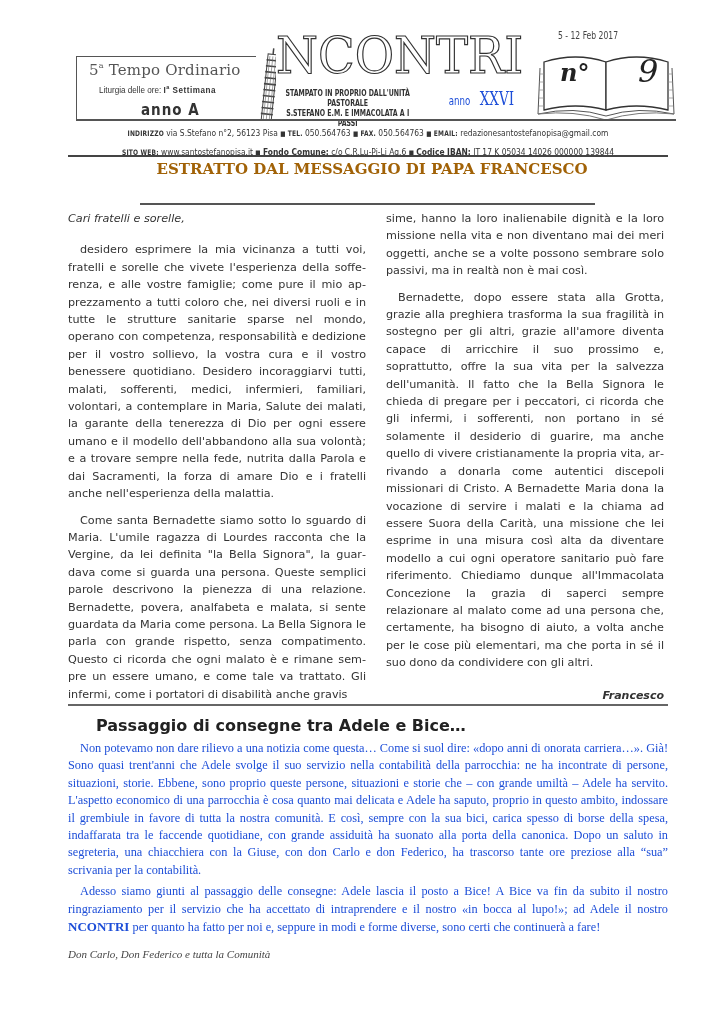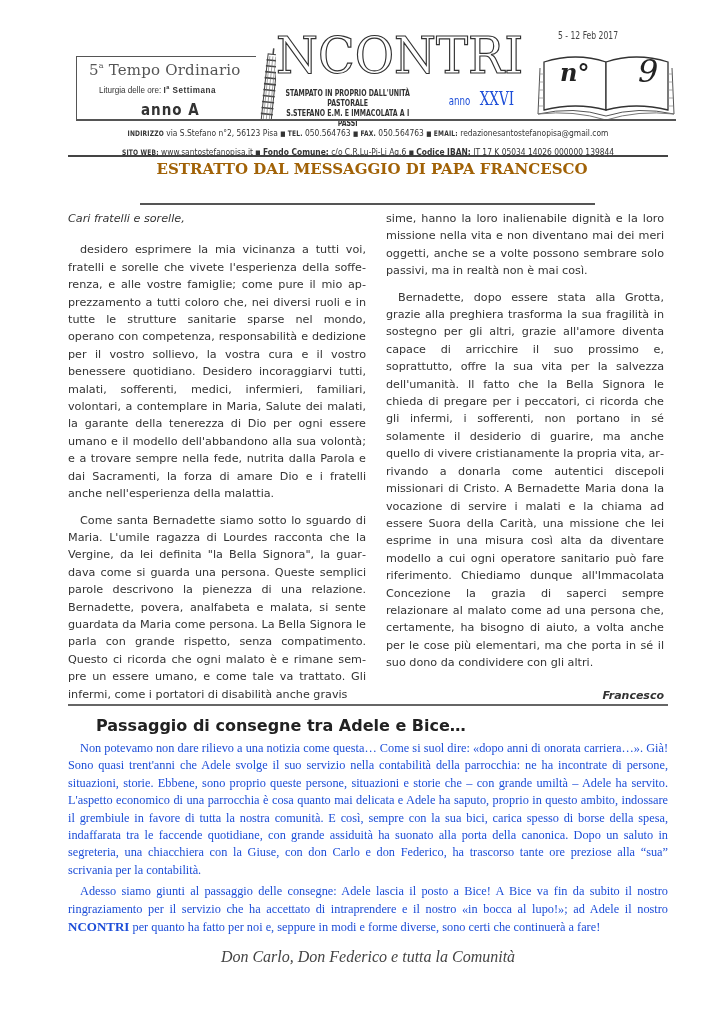--- a/index.html
+++ b/index.html
@@ -90,22 +90,22 @@
 
   
   .article2-title {
     position: absolute; left: 68px; top: 716px; font-family: "DejaVu Sans", sans-serif; font-weight: bold;
     font-size: 16px; color: #222; white-space: nowrap; margin-left: 28px;
   }
   .article2-body { position: absolute; left: 68px; top: 740px; width: 600px;
     font-family: "Liberation Serif", serif; font-size: 12.3px; line-height: 17.4px; color: #1d4ed8; text-align: justify; }
   .article2-body p { text-indent: 12px; margin-bottom: 4px; }
   .article2-body b { font-weight: bold; font-size: 13px; }
-  .article2-sign { position: absolute; left: 68px; top: 948px; width: 600px; text-align: center;
-    font-family: "Liberation Serif", serif; font-style: italic; font-size: 16px; color: #444; }
+  .article2-sign { position: absolute; left: 68px; top: 948px; width: 600px; text-align: left;
+    font-family: "Liberation Serif", serif; font-style: italic; font-size: 11px; color: #444; }
 </style>
 </head>
 <body>
 
 <div class="masthead">
   <div class="left-box">
     <div class="liturgical-season"><span>5</span><sup>a</sup> <span>Tempo Ordinario</span></div>
     <div class="hours-line"><span>Liturgia delle ore:</span> <b><span>I</span><sup style="font-size:6px">a</sup> <span>Settimana</span></b></div>
     <div class="year-cycle">anno A</div>
   </div>

